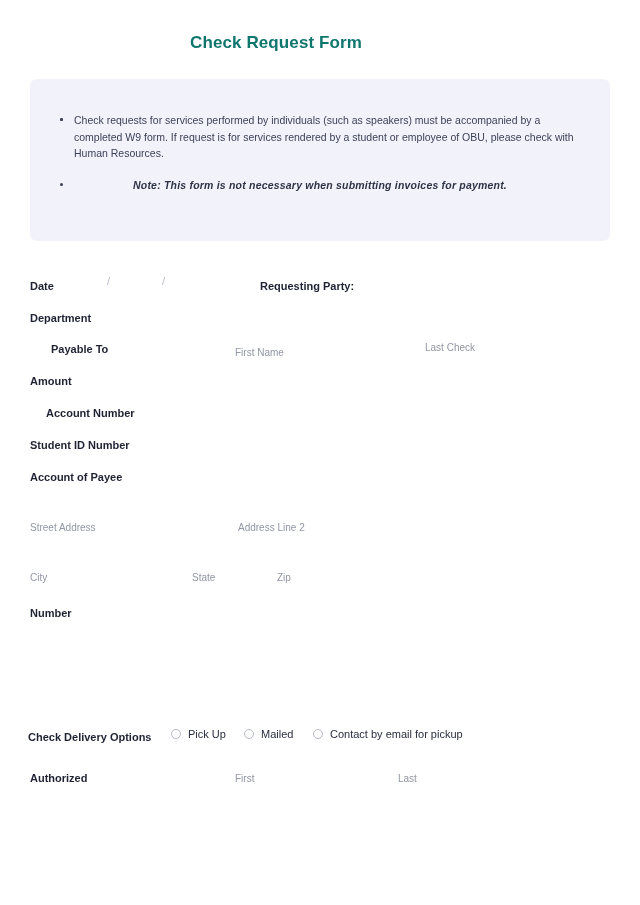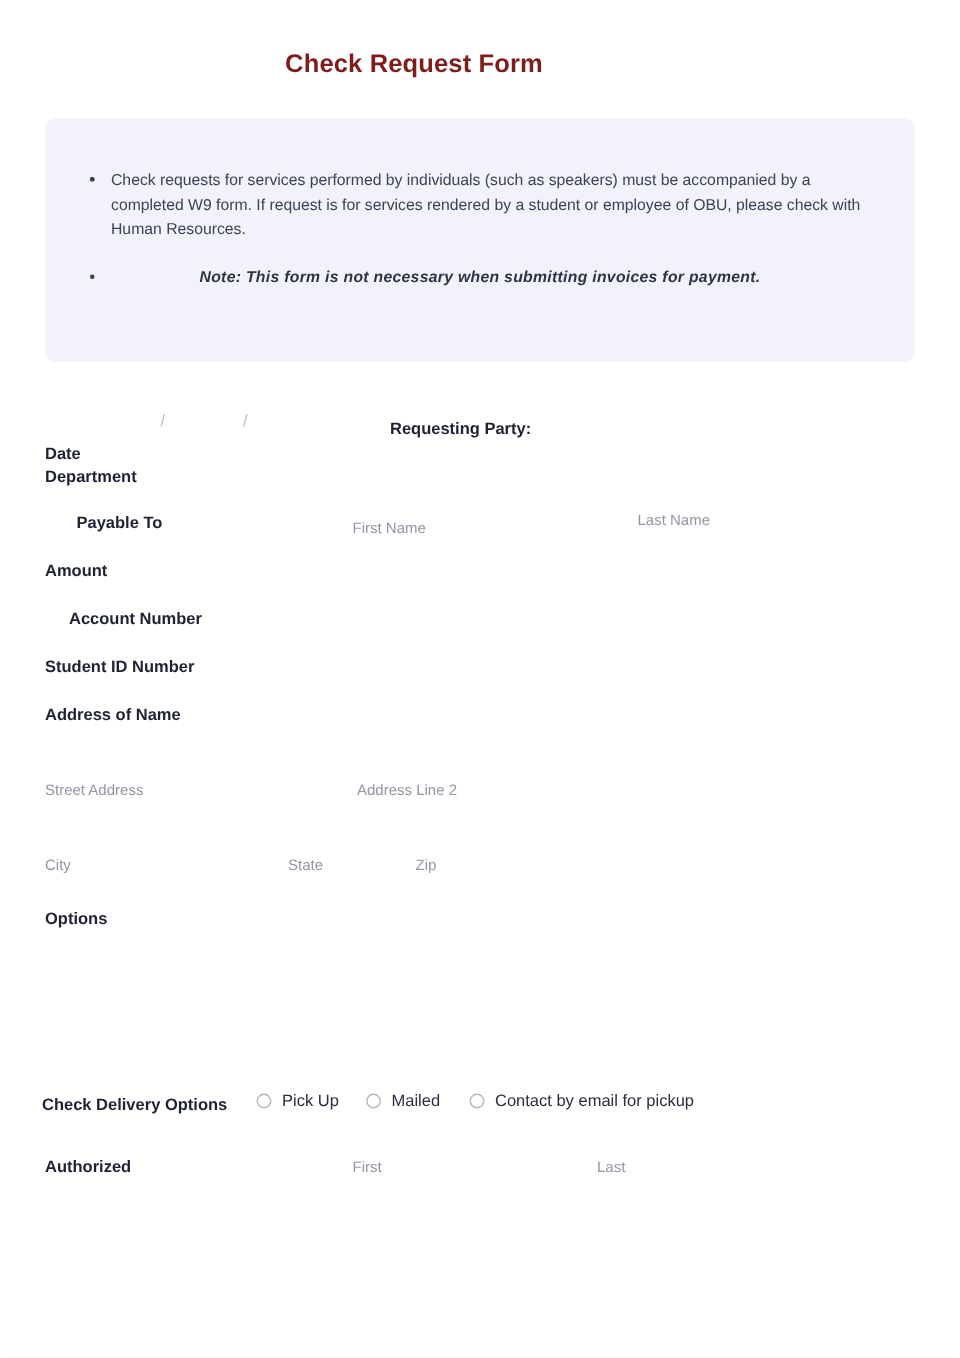--- a/index.html
+++ b/index.html
@@ -27,21 +27,21 @@
 
   
   .form-title {
     position: absolute;
     left: 0;
     top: 33px;
     width: 552px;
     text-align: center;
     font-size: 17px;
     font-weight: bold;
-    color: #7f1d1d;
+    color: #0f766e;
     letter-spacing: 0.1px;
   }
 
   
   .instructions {
     position: absolute;
     left: 30px;
     top: 79px;
     width: 580px;
     height: 162px;
@@ -166,80 +166,80 @@
       <li class="instr-item">
         <span class="bullet"></span>
       </li>
     </ul>
     <div class="instr-note">Note: This form is not necessary when submitting invoices for payment.</div>
   </div>
 
   <div class="form-body">
 
     <div class="field-row" style="top:39px;">
-      <span class="lbl" style="left:30px; top:0;margin-top:17px;">Date</span>
+      <span class="lbl" style="left:30px; top:0;">Date</span>
       <span class="sublbl" style="left:75px; top:1px; width:30px;"></span>
       <span class="slash" style="left:107px; top:-5px;">/</span>
       <span class="sublbl" style="left:125px; top:1px; width:32px;"></span>
       <span class="slash" style="left:162px; top:-5px;">/</span>
       <span class="sublbl" style="left:180px; top:1px; width:50px;"></span>
       <span class="lbl" style="left:260px; top:0;">Requesting Party:</span>
       <span class="sublbl" style="left:390px; top:1px; width:200px;"></span>
     </div>
 
     <div class="field-row" style="top:71px;">
       <span class="lbl" style="left:30px; top:0;">Department</span>
       <span class="sublbl" style="left:235px; top:1px; width:340px;"></span>
     </div>
 
     <div class="field-row" style="top:102px;">
       <span class="lbl" style="left:30px; top:0;margin-left:21px;">Payable To</span>
       <span class="sublbl" style="left:235px; top:4px;">First Name</span>
       <span class="sublbl" style="left:235px; top:-14px; width:160px;"></span>
-      <span class="sublbl" style="left:425px; top:-1px;">Last Name</span>
+      <span class="sublbl" style="left:425px; top:-1px;">Last Check</span>
       <span class="sublbl" style="left:425px; top:-19px; width:160px;"></span>
     </div>
 
     <div class="field-row" style="top:134px;">
       <span class="lbl" style="left:30px; top:0;">Amount</span>
       <span class="sublbl" style="left:235px; top:1px; width:340px;"></span>
     </div>
 
     <div class="field-row" style="top:166px;">
       <span class="lbl" style="left:46px; top:0;">Account Number</span>
       <span class="sublbl" style="left:235px; top:1px; width:340px;"></span>
     </div>
 
     <div class="field-row" style="top:198px;">
       <span class="lbl" style="left:30px; top:0;">Student ID Number</span>
       <span class="sublbl" style="left:235px; top:1px; width:340px;"></span>
     </div>
 
     <div class="field-row" style="top:230px;">
-      <span class="lbl" style="left:30px; top:0;">Address of Name</span>
+      <span class="lbl" style="left:30px; top:0;">Account of Payee</span>
     </div>
 
     <div class="field-row" style="top:281px;">
       <span class="sublbl" style="left:235px; top:-18px; width:160px;"></span>
       <span class="sublbl" style="left:30px; top:0;">Street Address</span>
       <span class="sublbl" style="left:425px; top:-18px; width:160px;"></span>
       <span class="sublbl" style="left:238px; top:0;">Address Line 2</span>
     </div>
 
     <div class="field-row" style="top:331px;">
       <span class="sublbl" style="left:30px; top:0;">City</span>
       <span class="sublbl" style="left:30px; top:-18px; width:150px;"></span>
       <span class="sublbl" style="left:192px; top:0;">State</span>
       <span class="sublbl" style="left:192px; top:-18px; width:70px;"></span>
       <span class="sublbl" style="left:277px; top:0;">Zip</span>
       <span class="sublbl" style="left:277px; top:-18px; width:70px;"></span>
     </div>
 
     <div class="field-row" style="top:366px;">
-      <span class="lbl" style="left:30px; top:0;">Options</span>
+      <span class="lbl" style="left:30px; top:0;">Number</span>
     </div>
 
     <div class="field-row" style="top:490px;">
       <span class="lbl" style="left:28px; top:0;">Check Delivery Options</span>
 
       <div class="radio-opt" style="left:171px; top:-3px;">
         <span class="radio-dot"></span>
         <span class="radio-text">Pick Up</span>
       </div>
 

